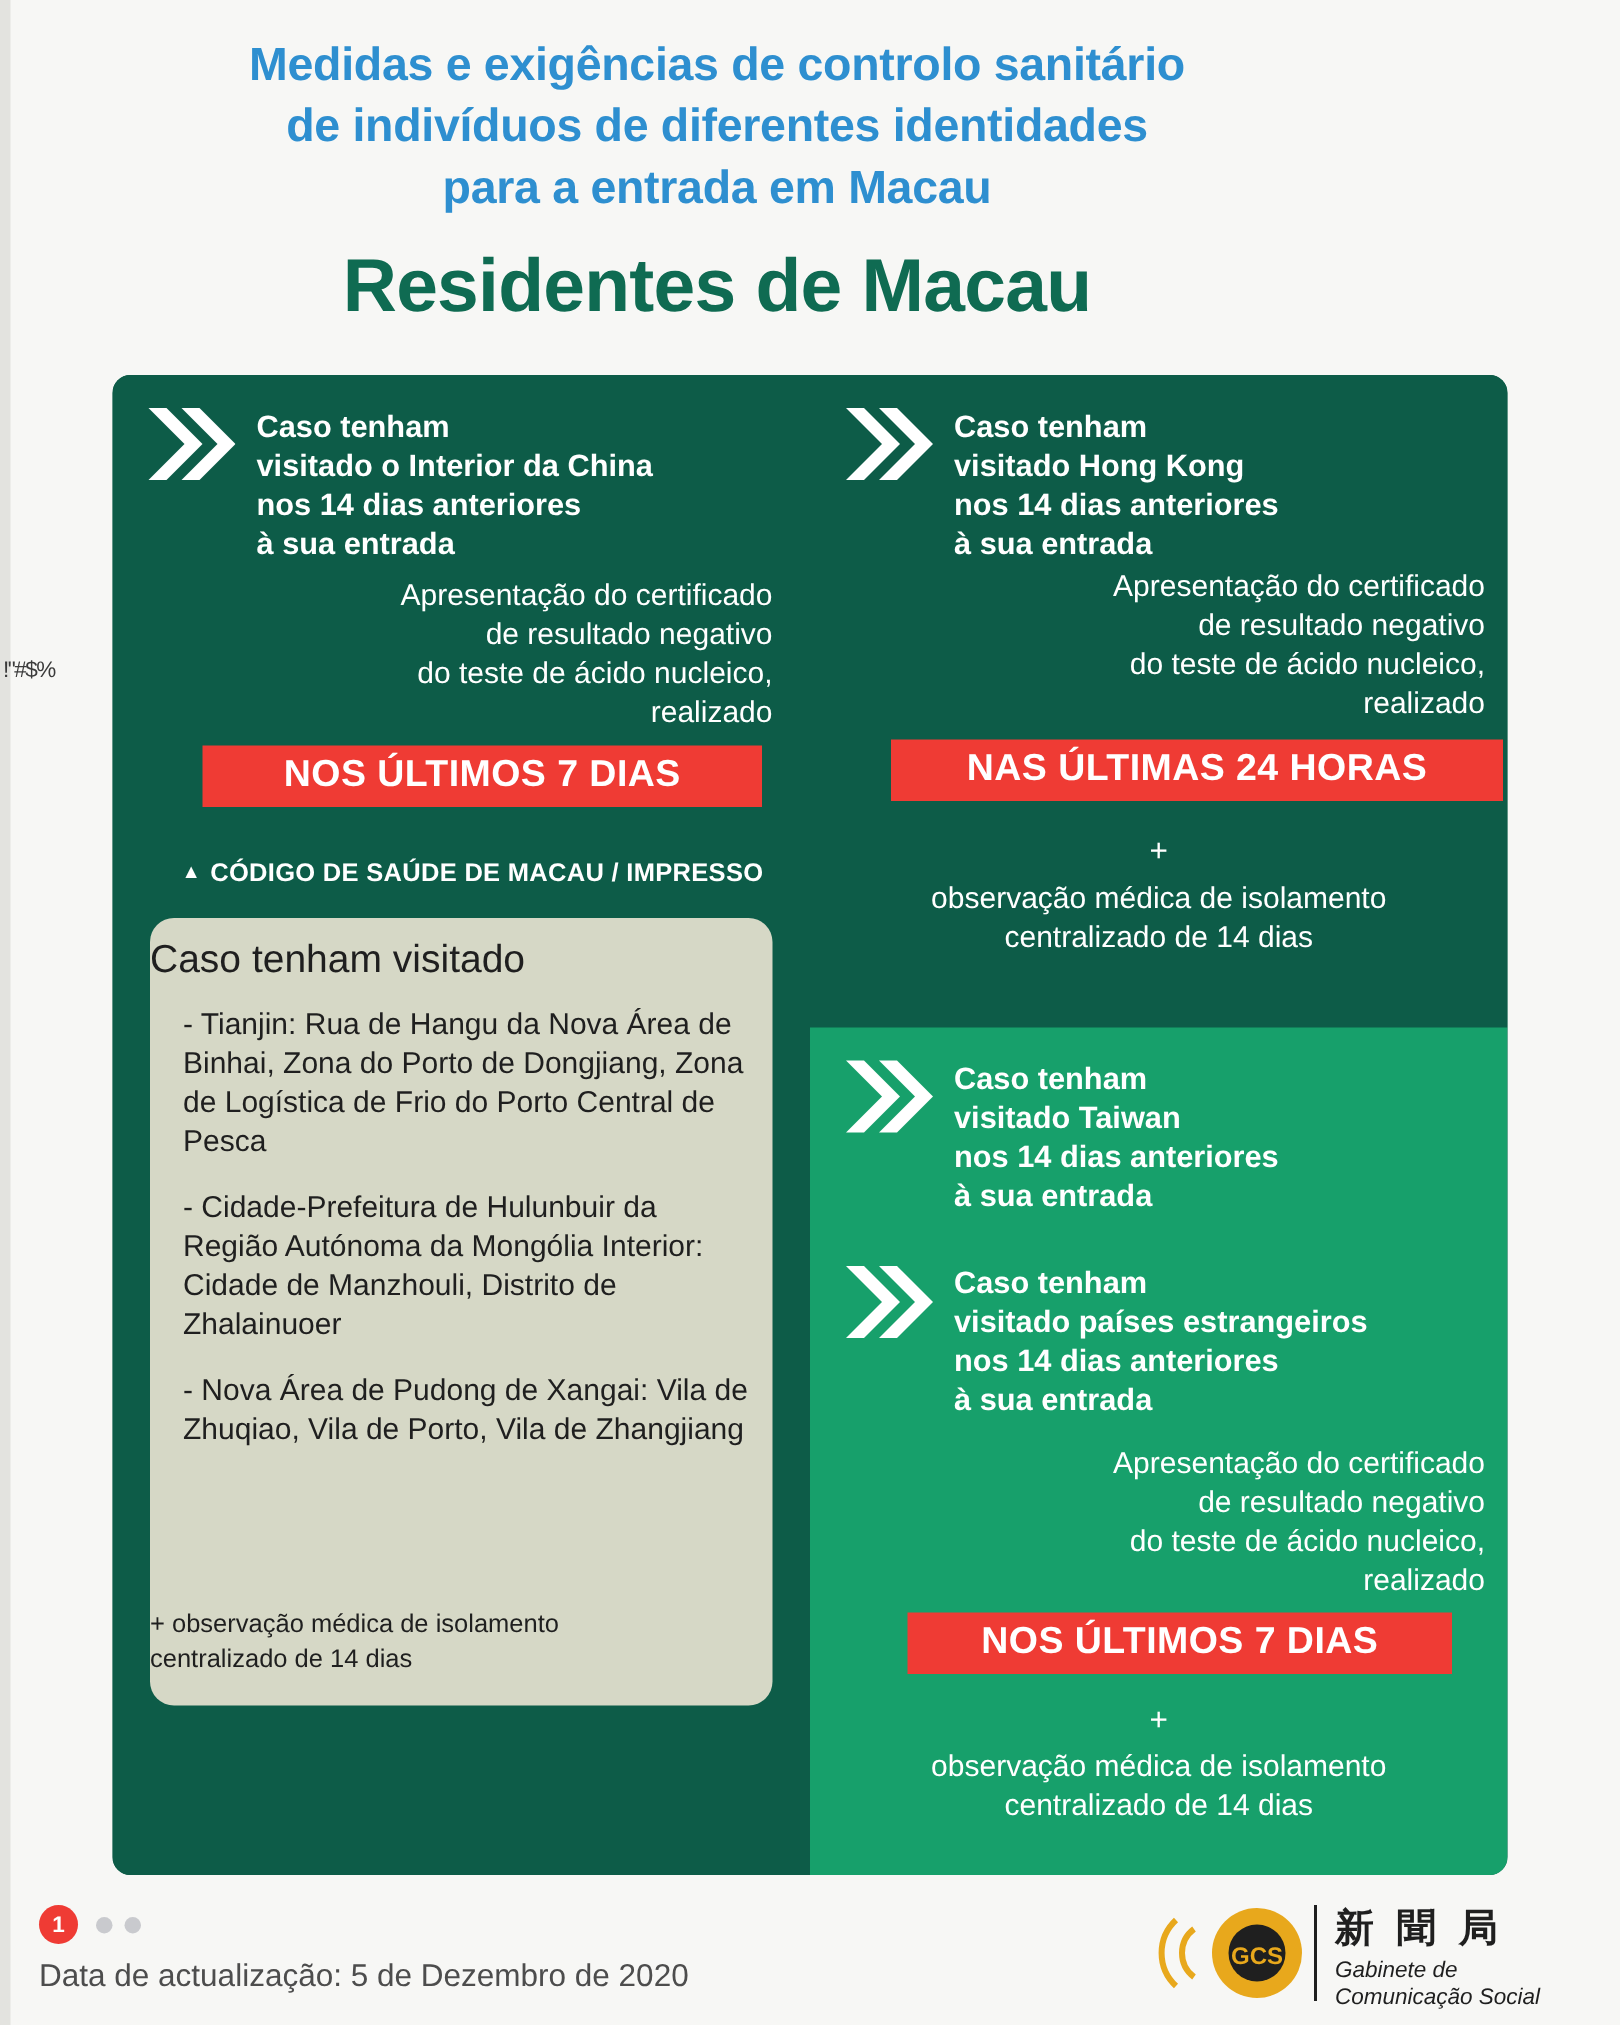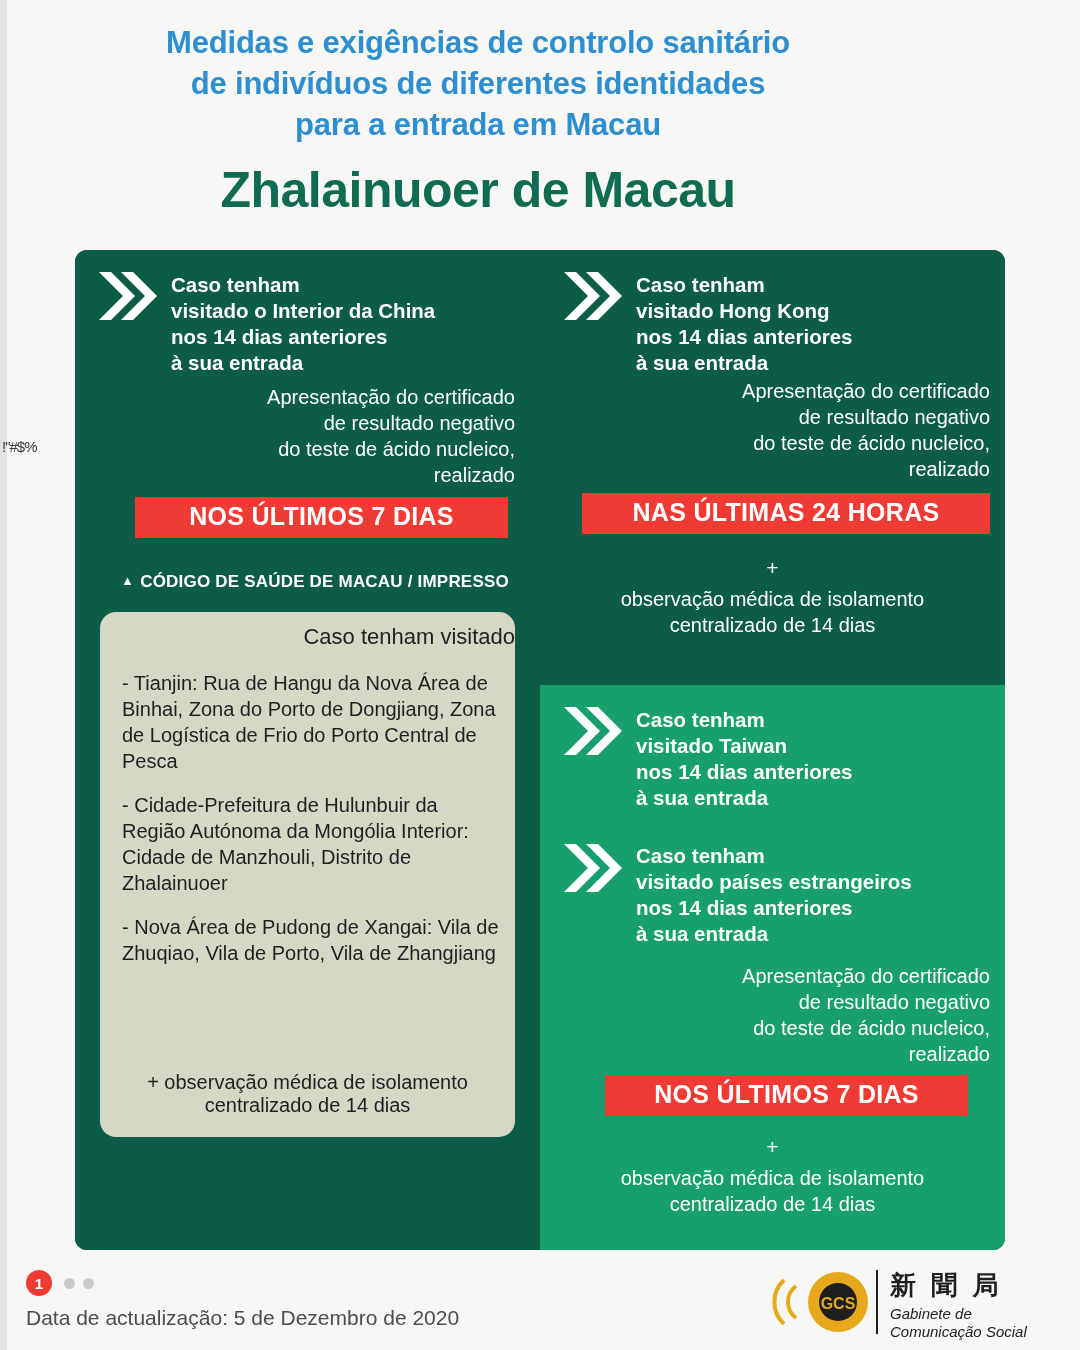--- a/index.html
+++ b/index.html
@@ -154,42 +154,42 @@
     left: 25px;
     top: 362px;
     width: 415px;
     height: 525px;
     background: #d6d8c6;
     border-radius: 16px;
   }
   .beige-title {
     position: absolute;
     top: 12px; left: 0; width: 415px;
-    text-align: right;
+    text-align: left;
     color: #1f1f1f;
-    font-size: 22px;
+    font-size: 26px;
   }
   .beige-body {
     position: absolute;
     top: 58px;
     left: 22px;
     width: 378px;
     color: #1f1f1f;
     font-size: 20px;
     line-height: 26px;
   }
   .beige-body p { margin: 0 0 18px 0; }
   .beige-foot {
     position: absolute;
     bottom: 20px;
     left: 0;
     width: 415px;
-    text-align: center;
+    text-align: left;
     color: #1f1f1f;
-    font-size: 20px;
+    font-size: 17px;
     line-height: 23px;
   }
 
   
   .footer { position: absolute; left: 0; top: 1262px; width: 1080px; height: 88px; }
   .page-badge {
     position: absolute; left: 26px; top: 8px;
     width: 26px; height: 26px; border-radius: 50%;
     background: #ef3b34; color: #fff;
     font-size: 15px; font-weight: bold;
@@ -224,21 +224,21 @@
 </head>
 <body>
 
 <div class="left-edge-bar"></div>
 <div class="edge-glyph">!"#$%</div>
 
 <div class="header">
   <div class="line">Medidas e exigências de controlo sanitário</div>
   <div class="line">de indivíduos de diferentes identidades</div>
   <div class="line">para a entrada em Macau</div>
-  <div class="subtitle">Zhalainuoer de Macau</div>
+  <div class="subtitle">Residentes de Macau</div>
 </div>
 
 <div class="board">
 
   <div class="col-left">
 
     <div class="chev" style="left:22px; top:18px;">
       <svg width="60" height="56" viewBox="0 0 60 56">
         <path d="M2 4 L26 28 L2 52 L14 52 L38 28 L14 4 Z" fill="#ffffff"></path>
         <path d="M24 4 L48 28 L24 52 L36 52 L60 28 L36 4 Z" fill="#ffffff"></path>
@@ -278,21 +278,21 @@
       </svg>
     </div>
     <div class="blockhead" style="left:96px; top:22px; width:360px; white-space:pre-line;">Caso tenham
 visitado Hong Kong
 nos 14 dias anteriores
 à sua entrada</div>
     <div class="desc" style="left:15px; top:128px; width:435px; white-space:pre-line;">Apresentação do certificado
 de resultado negativo
 do teste de ácido nucleico,
 realizado</div>
-    <div class="redbar" style="left:42px; top:243px; width:380px;">NAS ÚLTIMAS 24 HORAS</div>
+    <div class="redbar" style="left:54px; top:243px; width:380px;">NAS ÚLTIMAS 24 HORAS</div>
     <div class="plus" style="left:15px; top:306px; width:435px;">+</div>
     <div class="note" style="left:15px; top:336px; width:435px; white-space:pre-line;">observação médica de isolamento
 centralizado de 14 dias</div>
   </div>
 
   <div class="col-right-bottom">
     <div class="chev" style="left:22px; top:18px;">
       <svg width="60" height="56" viewBox="0 0 60 56">
         <path d="M2 4 L26 28 L2 52 L14 52 L38 28 L14 4 Z" fill="#ffffff"></path>
         <path d="M24 4 L48 28 L24 52 L36 52 L60 28 L36 4 Z" fill="#ffffff"></path>

